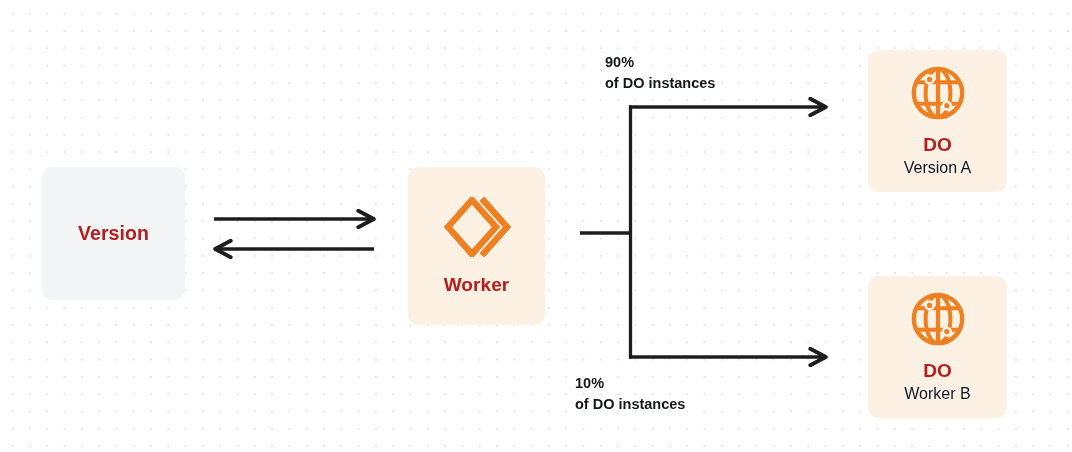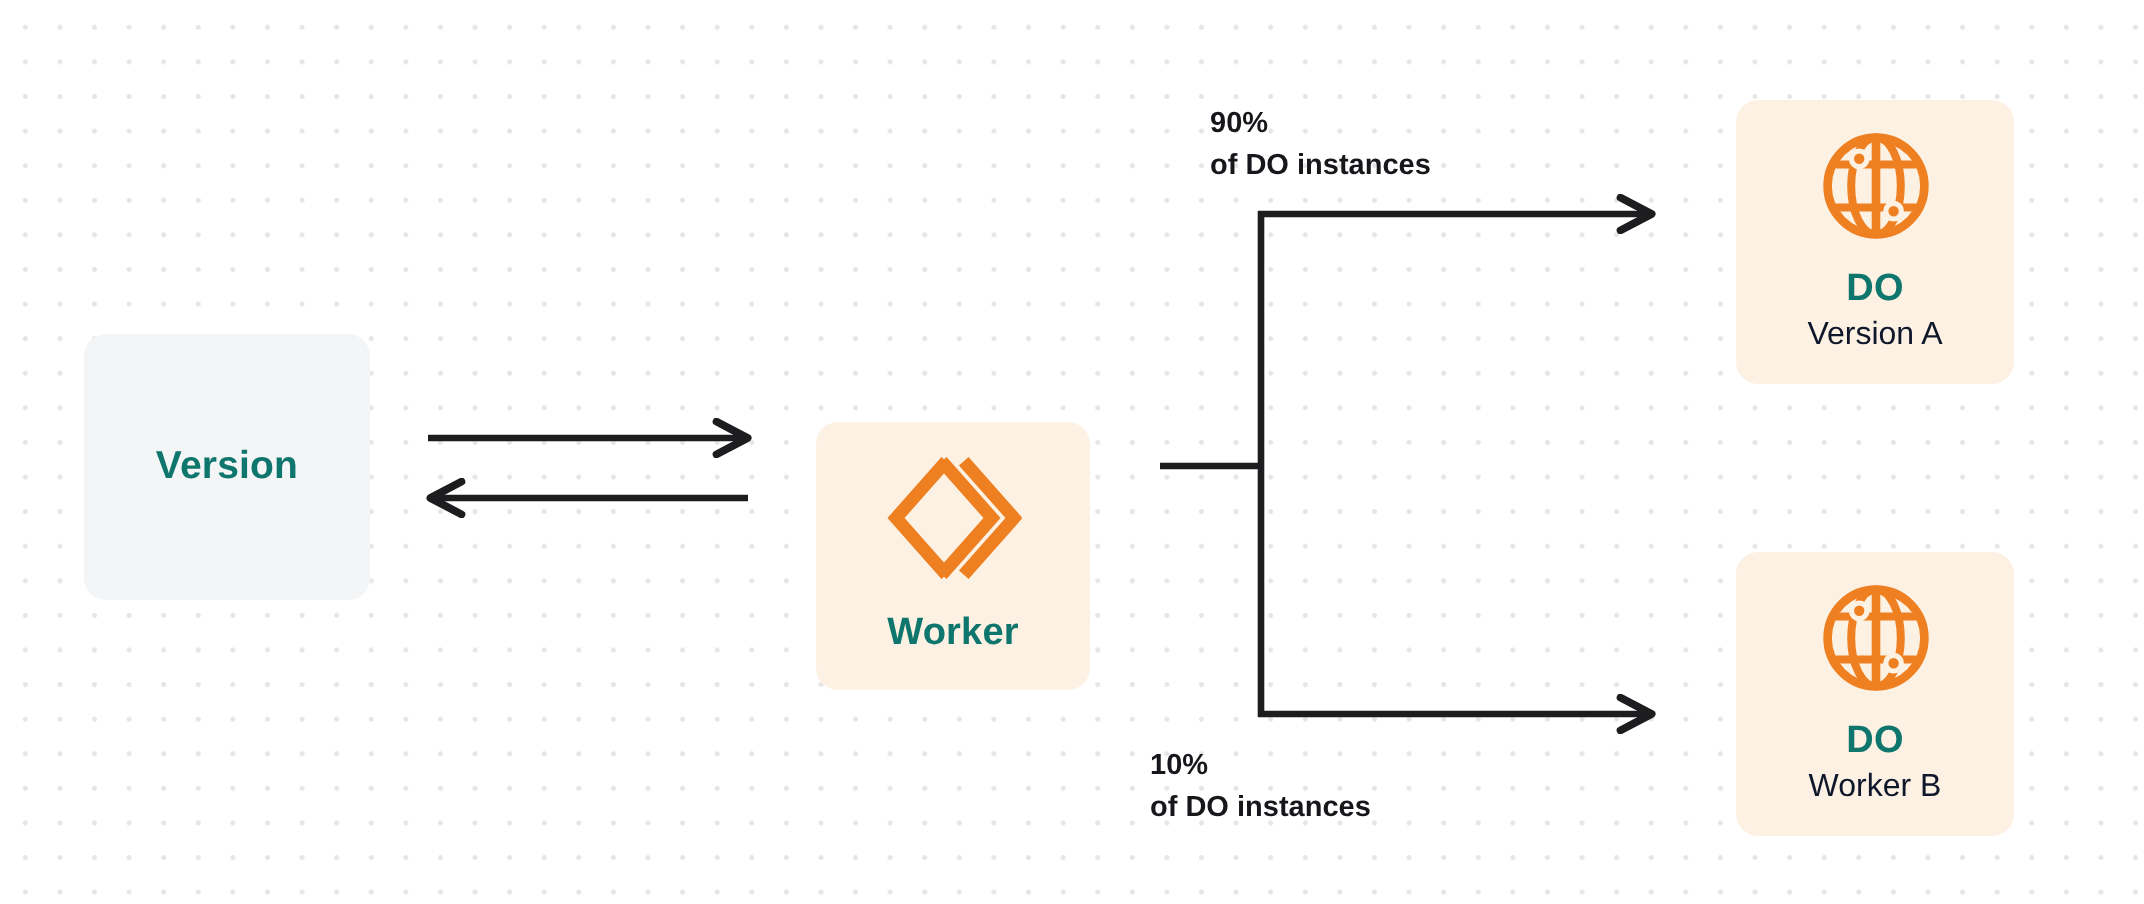--- a/index.html
+++ b/index.html
@@ -33,43 +33,42 @@
     left: 42px;
     top: 167px;
     width: 143px;
     height: 133px;
     background: #f4f5f7;
   }
   .node-worker {
     left: 408px;
     top: 167px;
     width: 137px;
-    height: 134px;
+    height: 158px;
     background: #fdf1e3;
-    margin-top: 44px;
   }
   .node-do-a {
     left: 868px;
     top: 50px;
     width: 139px;
     height: 142px;
     background: #fdf1e3;
   }
   .node-do-b {
     left: 868px;
     top: 276px;
     width: 139px;
     height: 142px;
     background: #fdf1e3;
   }
 
   .node-title {
     font-size: 19px;
     font-weight: 700;
-    color: #0f766e;
+    color: #b91c1c;
     letter-spacing: 0.1px;
     line-height: 1.2;
   }
   .node-title-client {
     font-size: 19.5px;
   }
   .node-subtitle {
     font-size: 16px;
     font-weight: 400;
     color: #0f172a;

